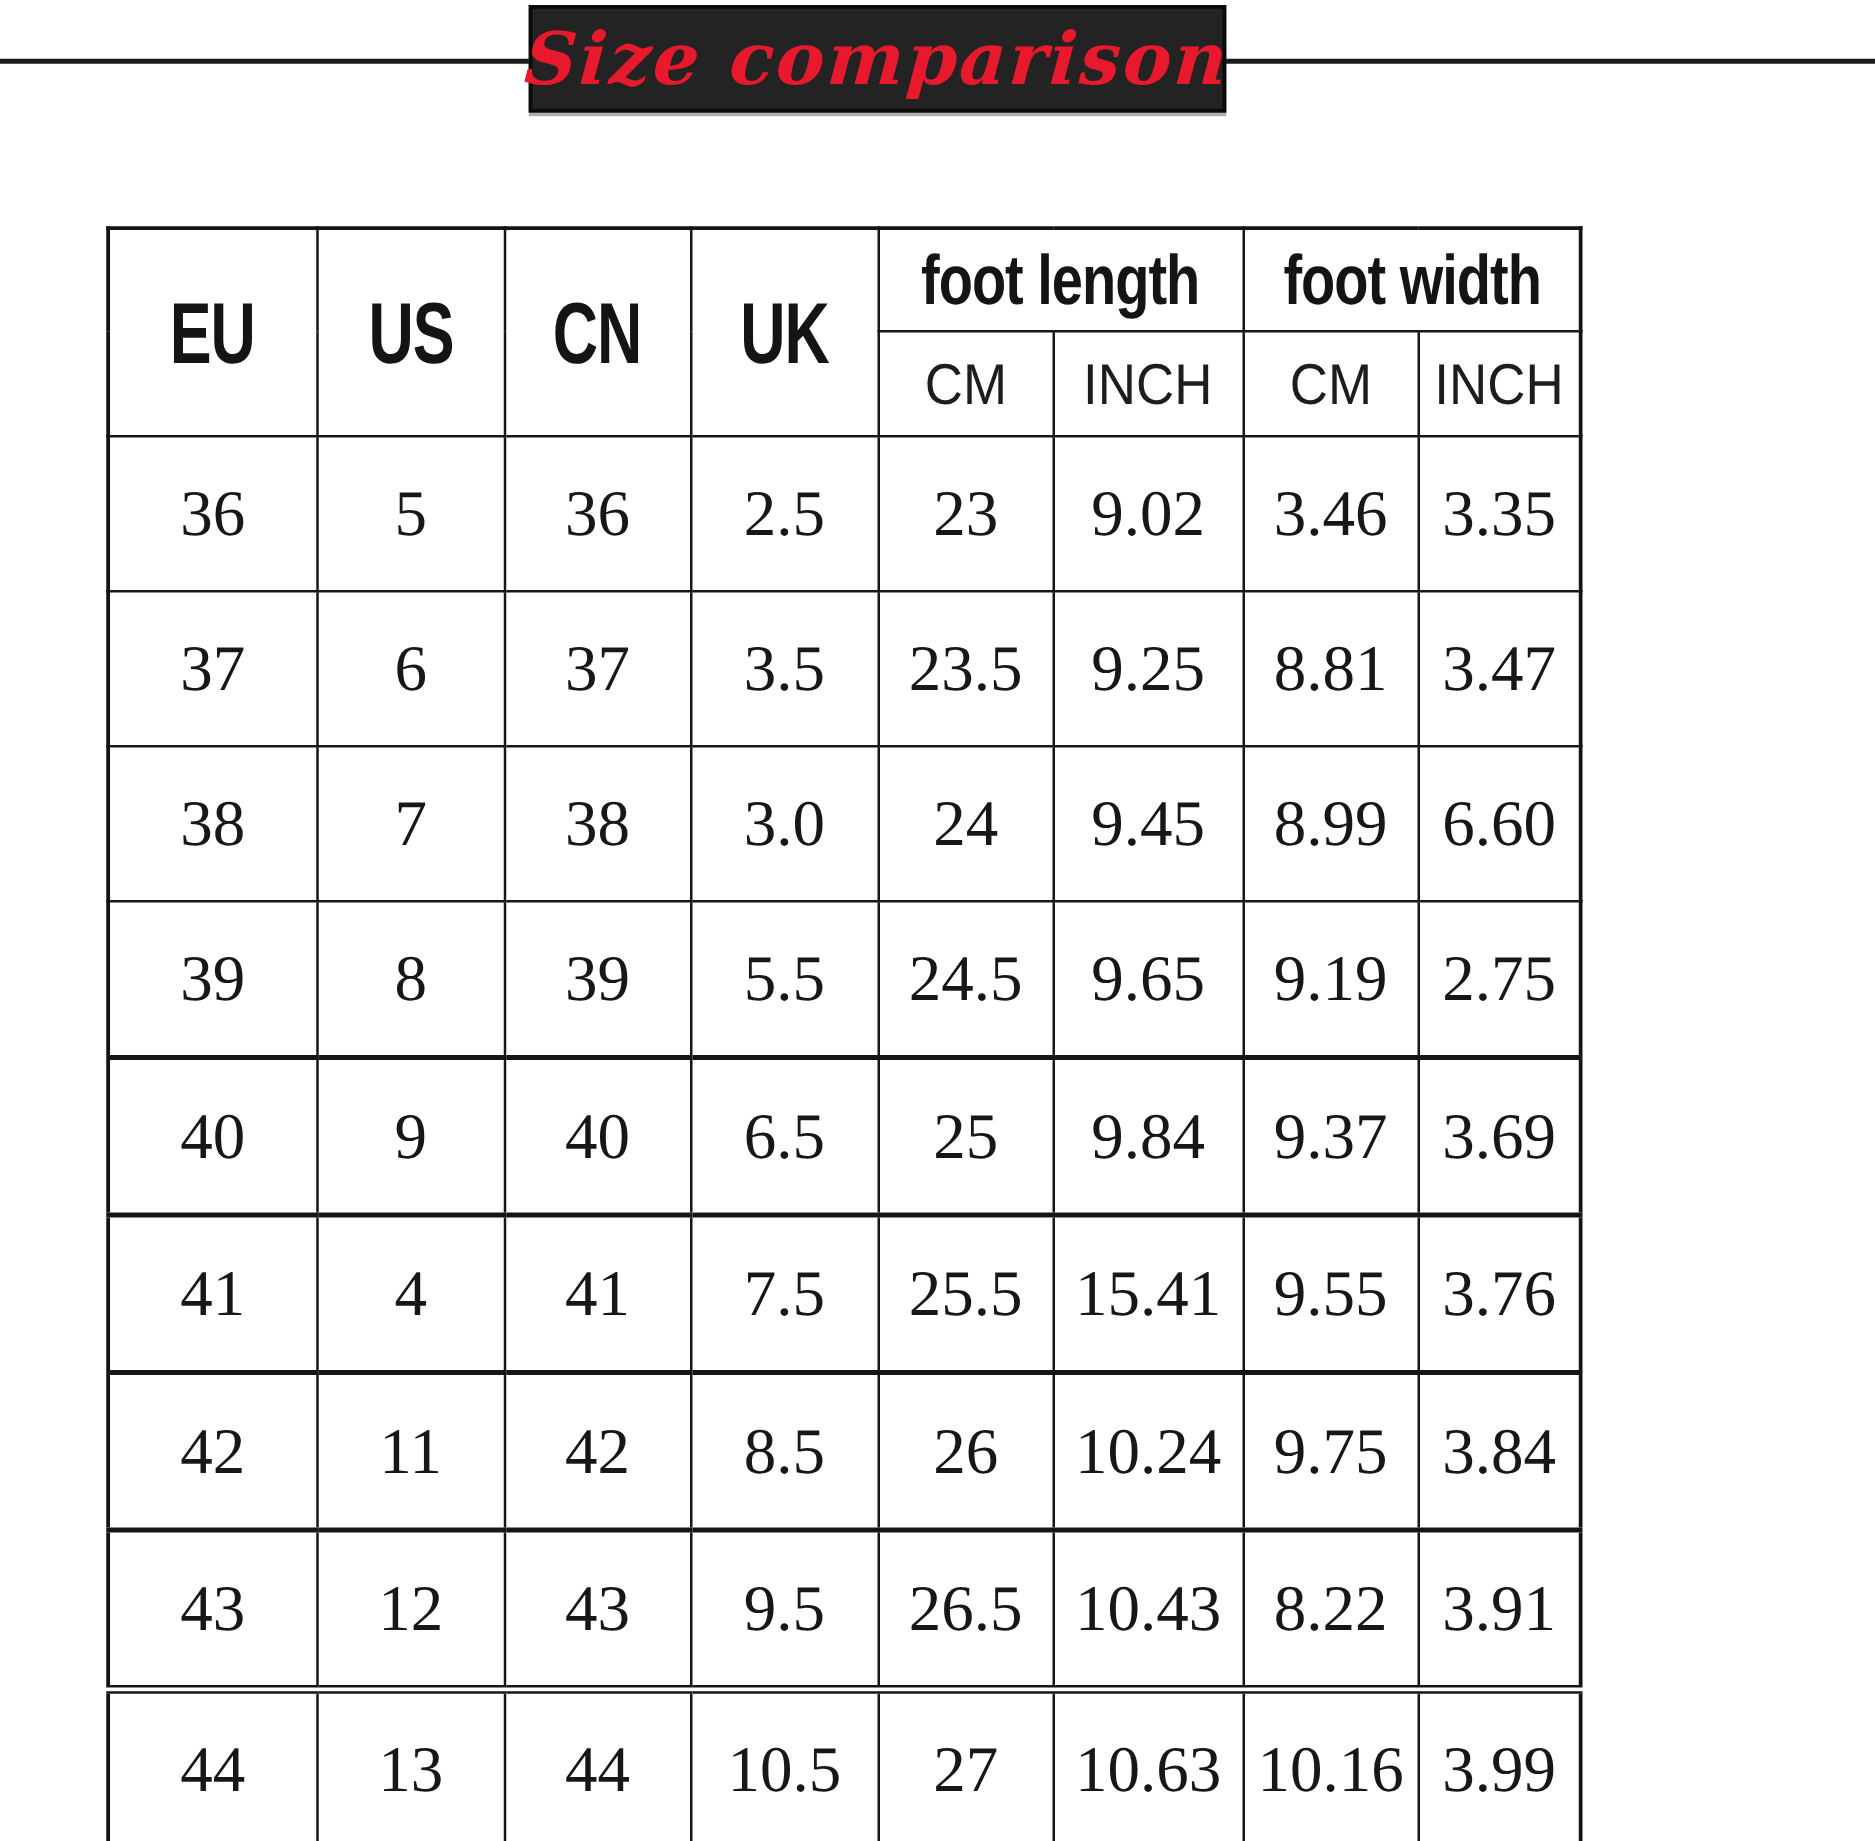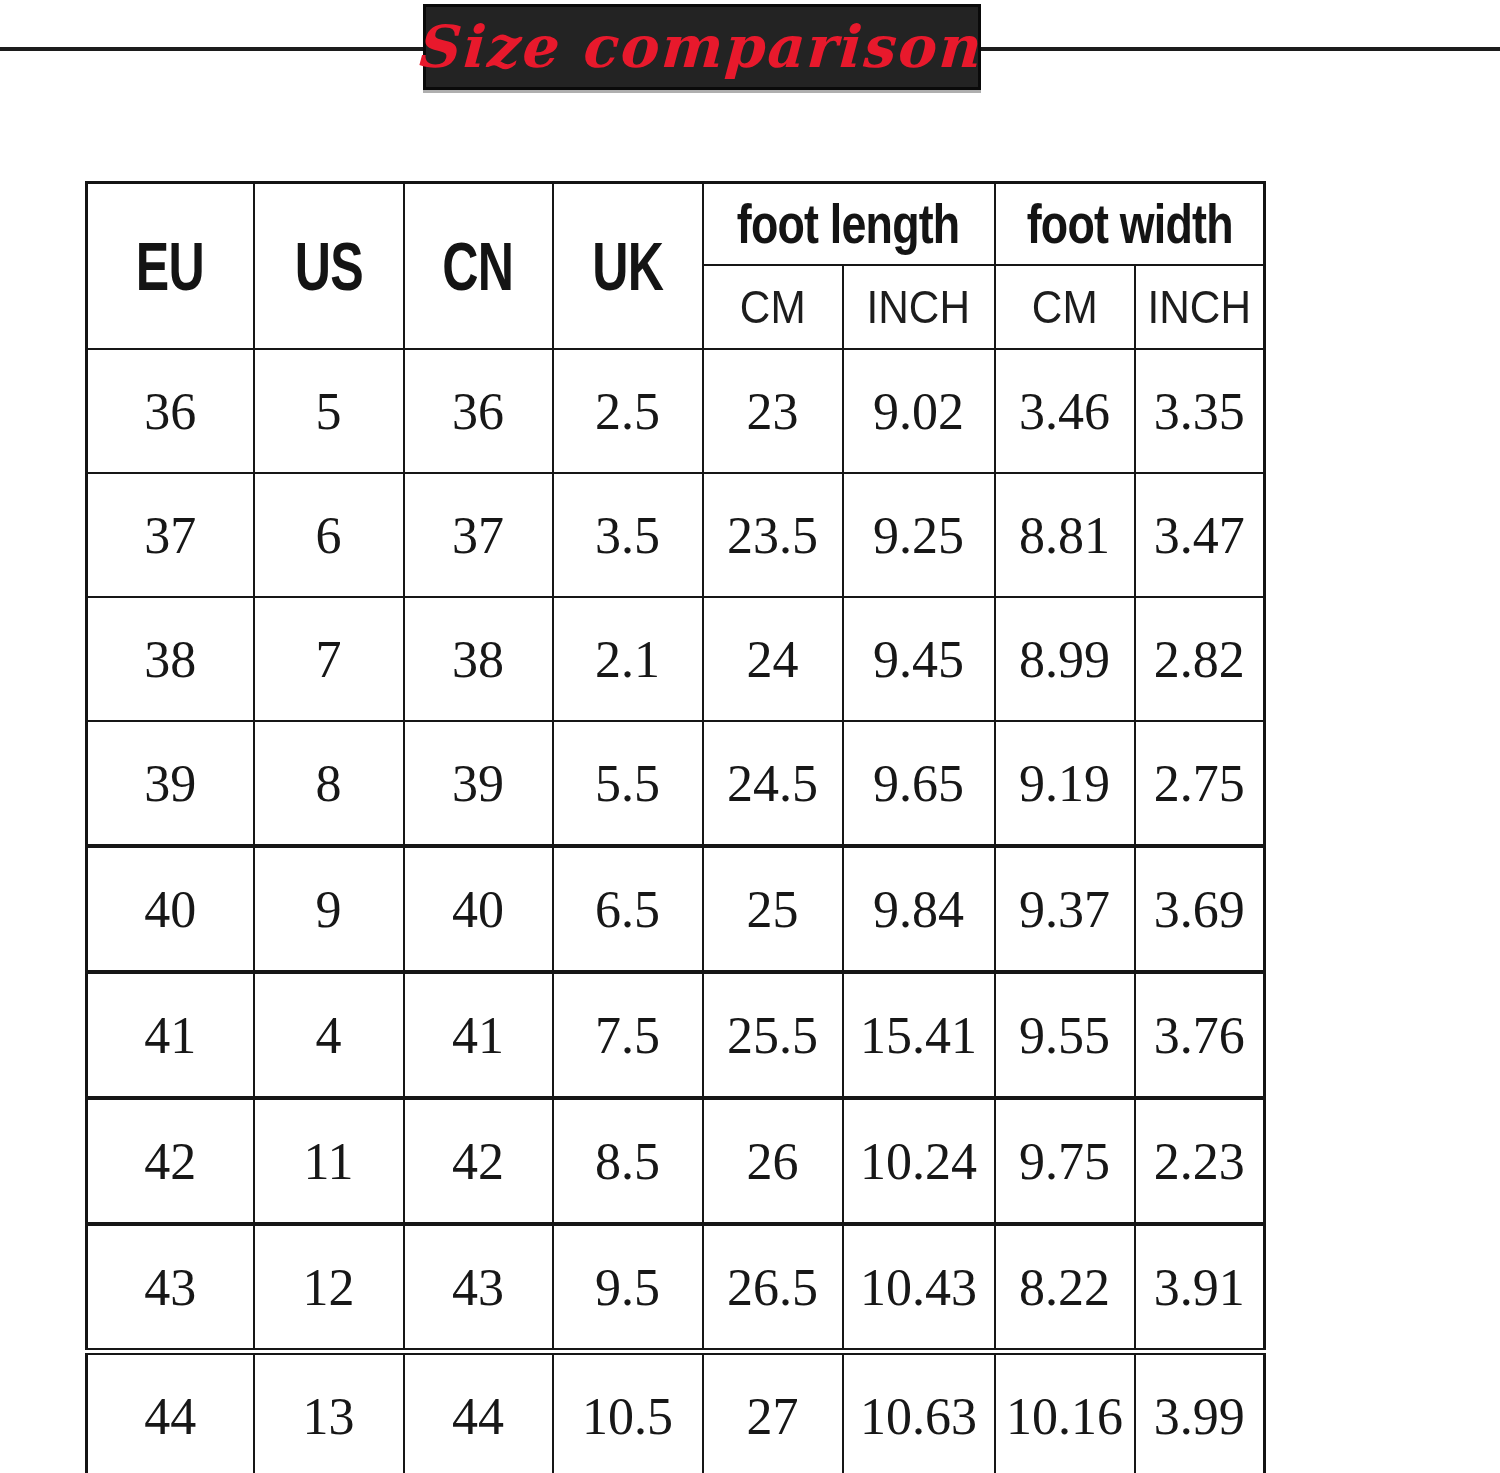--- a/index.html
+++ b/index.html
@@ -157,25 +157,25 @@
           <td>3.5</td>
           <td>23.5</td>
           <td>9.25</td>
           <td>8.81</td>
           <td>3.47</td>
         </tr>
         <tr>
           <td>38</td>
           <td>7</td>
           <td>38</td>
-          <td>2.1</td>
+          <td>3.0</td>
           <td>24</td>
           <td>9.45</td>
           <td>8.99</td>
-          <td>2.82</td>
+          <td>6.60</td>
         </tr>
         <tr>
           <td>39</td>
           <td>8</td>
           <td>39</td>
           <td>5.5</td>
           <td>24.5</td>
           <td>9.65</td>
           <td>9.19</td>
           <td>2.75</td>
@@ -201,21 +201,21 @@
           <td>3.76</td>
         </tr>
         <tr class="thick">
           <td>42</td>
           <td>11</td>
           <td>42</td>
           <td>8.5</td>
           <td>26</td>
           <td>10.24</td>
           <td>9.75</td>
-          <td>2.23</td>
+          <td>3.84</td>
         </tr>
         <tr class="thick">
           <td>43</td>
           <td>12</td>
           <td>43</td>
           <td>9.5</td>
           <td>26.5</td>
           <td>10.43</td>
           <td>8.22</td>
           <td>3.91</td>

